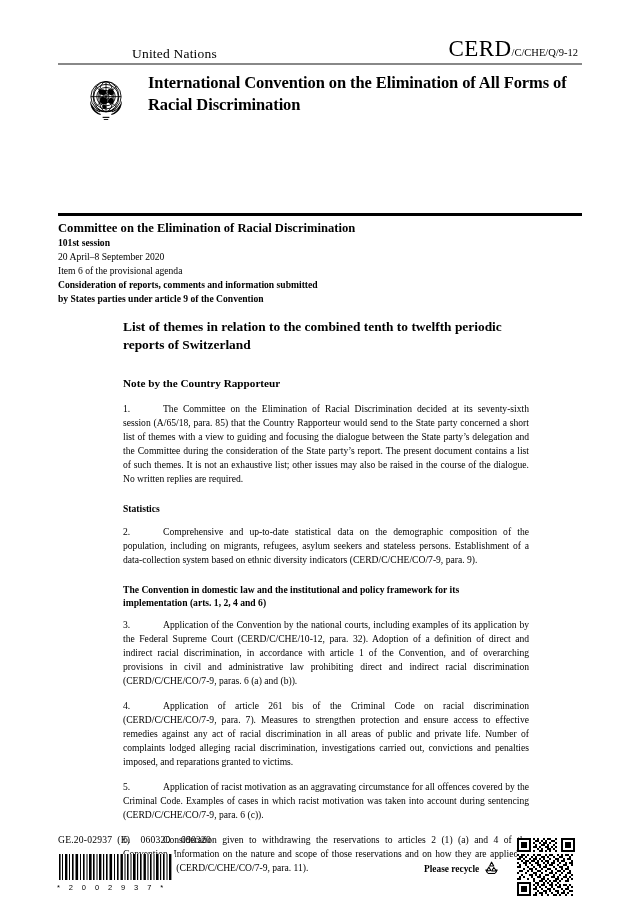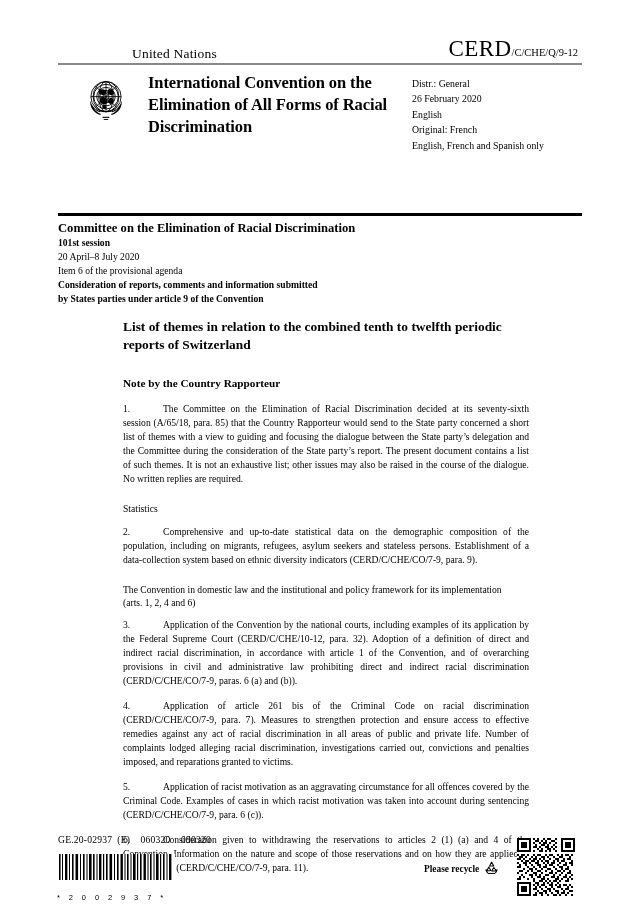--- a/index.html
+++ b/index.html
@@ -151,21 +151,21 @@
     line-height: 1.34;
     margin: 0 0 22px 0;
   }
   .note-head {
     font-weight: bold;
     font-size: 11.2px;
     line-height: 1.3;
     margin: 0 0 12px 0;
   }
   .sec-head {
-    font-weight: normal;
+    font-weight: bold;
     font-size: 9.6px;
     line-height: 1.38;
     margin: 0 10px 9px 0;
   }
   .sec-head.spaced {
     margin-top: 16px;
   }
   p.para {
     font-size: 9.6px;
     line-height: 1.46;
@@ -191,21 +191,21 @@
     position: absolute;
     left: 57px;
     top: 854px;
   }
   .barcode {
     display: block;
   }
   .barcode-text {
     font-size: 7.5px;
     letter-spacing: 3.4px;
-    margin-top: 13px;
+    margin-top: 3px;
     font-family: "Liberation Sans", sans-serif;
     white-space: pre;
   }
   .recycle {
     position: absolute;
     left: 424px;
     top: 860px;
     display: flex;
     align-items: center;
     gap: 4px;
@@ -272,35 +272,28 @@
           <path d="M50 72 q-13 0 -22 -9 q-5 -5 -6 -12 q-1 7 2 13 q5 10 16 13 l1 -2 q-9 -3 -13 -11 q4 6 11 8 l1 -2 q-7 -3 -10 -9 q4 5 10 7 z"></path>
           <path d="M50 72 q13 0 22 -9 q5 -5 6 -12 q1 7 -2 13 q-5 10 -16 13 l-1 -2 q9 -3 13 -11 q-4 6 -11 8 l-1 -2 q7 -3 10 -9 q-4 5 -10 7 z"></path>
           <path d="M44 80 h12 v2 h-12 z"></path>
           <path d="M46 84 h8 v1.6 h-8 z"></path>
         </g>
       </svg>
     </div>
 
     <div class="conv-title">International Convention on the Elimination of All Forms of Racial Discrimination</div>
 
-    <div class="distr-block">
-      <div>Distr.: General</div>
-      <div>26 February 2020</div>
-      <div>English</div>
-      <div>Original: French</div>
-      <div>English, French and Spanish only</div>
-    </div>
   </div>
 
   <div class="rule-thick"></div>
 
   <div class="committee">
     <div class="committee-name">Committee on the Elimination of Racial Discrimination</div>
     <div class="committee-session">101st session</div>
-    <div class="committee-line">20 April–8 July 2020</div>
+    <div class="committee-line">20 April–8 September 2020</div>
     <div class="committee-line">Item 6 of the provisional agenda</div>
     <div class="committee-bold">Consideration of reports, comments and information submitted</div>
     <div class="committee-bold">by States parties under article 9 of the Convention</div>
   </div>
 
   <div class="content">
 
     <h1 class="main-title">List of themes in relation to the combined tenth to twelfth periodic reports of Switzerland</h1>
 
     <h2 class="note-head">Note by the Country Rapporteur</h2>

